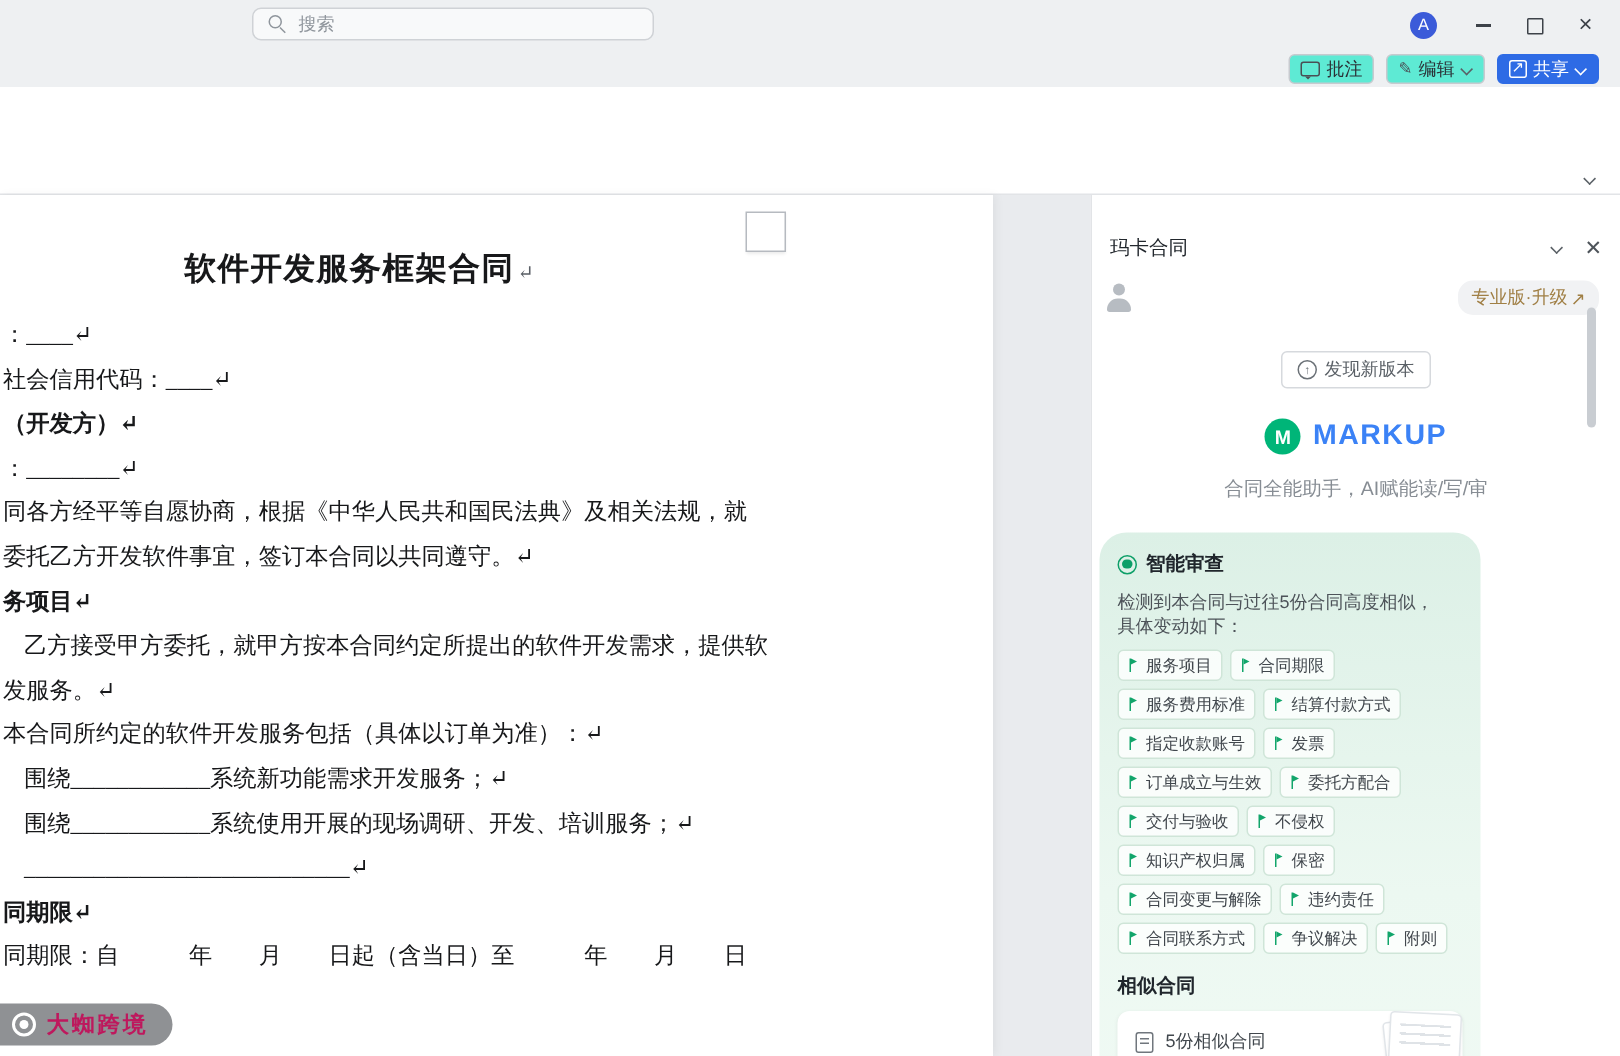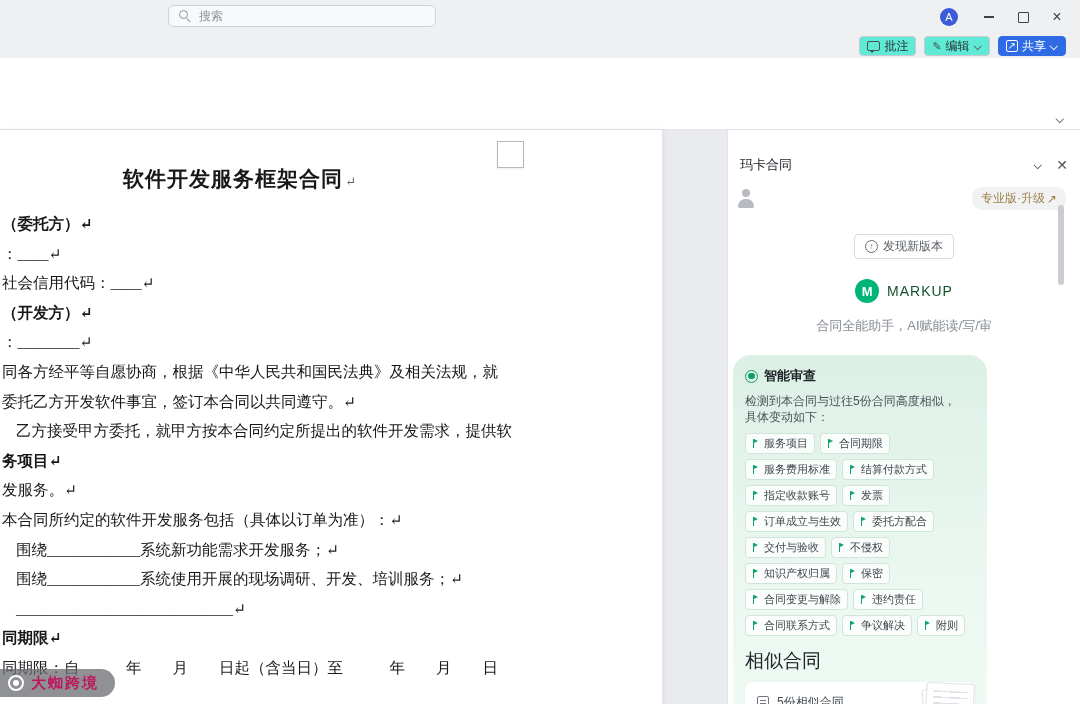--- a/index.html
+++ b/index.html
@@ -66,37 +66,37 @@
              font-size:12px;color:#a07f45;cursor:pointer}
   .newver{display:flex;justify-content:center;margin-top:24px}
   .newver-chip{display:flex;align-items:center;gap:5px;border:1px solid #d6d9dd;border-radius:4px;
                padding:3px 10px;font-size:12px;color:#5b6167;cursor:pointer;background:#fff}
   .update-ic{width:11px;height:11px;border:1.2px solid #6b7177;border-radius:50%;position:relative;display:inline-block}
   .update-ic::after{content:"↑";position:absolute;left:0;top:0;width:11px;height:11px;font-size:8px;line-height:11px;
                     text-align:center;color:#6b7177}
   .brand-row{display:flex;justify-content:center;align-items:center;gap:8px;margin-top:20px}
   .brand-logo{width:24px;height:24px;border-radius:50%;background:#00b578;color:#fff;font-weight:800;font-size:13px;
               display:flex;align-items:center;justify-content:center}
-  .brand-name{font-size:14px;font-weight:400;letter-spacing:1px;color:#14532d}
+  .brand-name{font-size:19px;font-weight:700;letter-spacing:1px;color:#3b82f6}
   .slogan{text-align:center;font-size:13px;color:#878d94;margin-top:14px}
   .review{margin:20px 20px 0 5px;width:254px;box-sizing:border-box;border-radius:18px;padding:12px;
           background:linear-gradient(180deg,#dcf0e6 0%,#ecf8f1 60%,#f0faf4 100%)}
   .review-title-row{display:flex;align-items:center;gap:6px}
   .scan-ic{width:13px;height:13px;border:1.6px solid #0d9f68;border-radius:50%;position:relative;display:inline-block;box-sizing:border-box}
   .scan-ic::after{content:"";position:absolute;left:2.2px;top:2.2px;right:2.2px;bottom:2.2px;background:#0d9f68;border-radius:50%}
   .review-title{font-size:13px;font-weight:700;color:#20262c}
   .review-desc{margin-top:8px;font-size:12px;color:#4d5359;line-height:16px}
   .tags{margin-top:8px;display:flex;flex-wrap:wrap;gap:5px}
   .tag{display:inline-flex;align-items:center;gap:4px;padding:2px 6px;background:rgba(255,255,255,0.78);
        border:1px solid #cfe5d8;border-radius:4px;font-size:11px;color:#41474d;cursor:pointer;white-space:nowrap}
   .flag{width:8px;height:9px;position:relative;display:inline-block}
   .flag::before{content:"";position:absolute;left:1px;top:0;width:1.2px;height:9px;background:#12a56b}
   .flag::after{content:"";position:absolute;left:2.2px;top:0;border-top:2.6px solid transparent;border-bottom:2.6px solid transparent;
                border-left:4.5px solid #12a56b}
-  .similar-title{margin-top:12px;font-size:19px;font-weight:400;color:#20262c}
+  .similar-title{margin-top:12px;font-size:13px;font-weight:700;color:#20262c}
   .similar-card{margin-top:8px;background:#fff;border-radius:8px;padding:12px;display:flex;align-items:center;gap:8px;
                 box-shadow:0 1px 3px rgba(0,0,0,0.06);position:relative;cursor:pointer}
   .doc-ic{width:10px;height:12px;border:1.2px solid #70767d;border-radius:2px;position:relative;display:inline-block}
   .doc-ic::before{content:"";position:absolute;left:2px;top:3px;width:6px;height:1.2px;background:#70767d;box-shadow:0 3px 0 #70767d}
   .similar-card-label{font-size:12px;color:#41474d}
   .papers{position:absolute;right:0px;top:-3px;width:60px;height:46px;pointer-events:none}
   .sheet{position:absolute;width:46px;height:32px;background:#fff;border:1px solid #e1e5e9;border-radius:3px;
          box-shadow:0 1px 2px rgba(0,0,0,0.07)}
   .sheet::before{content:"";position:absolute;left:6px;right:6px;top:7px;height:16px;
                  background:repeating-linear-gradient(to bottom,#dfe3e7 0,#dfe3e7 1.5px,transparent 1.5px,transparent 6px)}
@@ -157,29 +157,28 @@
 </div>
 
 <div class="content">
 
   <div class="page">
     <div class="doc-title">
       <span>软件开发服务框架合同</span><span class="mark">↵</span>
     </div>
     <div class="doc-lines">
 
-    <div class="doc-line bold"><span>（委托方）↵</span></div>
         <div class="doc-line"><span>：____↵</span></div>
         <div class="doc-line"><span>社会信用代码：____↵</span></div>
         <div class="doc-line bold"><span>（开发方）↵</span></div>
         <div class="doc-line"><span>：________↵</span></div>
         <div class="doc-line"><span>同各方经平等自愿协商，根据《中华人民共和国民法典》及相关法规，就</span></div>
         <div class="doc-line"><span>委托乙方开发软件事宜，签订本合同以共同遵守。↵</span></div>
+        <div class="doc-line bold"><span>务项目↵</span></div>
         <div class="doc-line indented"><span>乙方接受甲方委托，就甲方按本合同约定所提出的软件开发需求，提供软</span></div>
-        <div class="doc-line bold"><span>务项目↵</span></div>
         <div class="doc-line"><span>发服务。↵</span></div>
         <div class="doc-line"><span>本合同所约定的软件开发服务包括（具体以订单为准）：↵</span></div>
         <div class="doc-line indented"><span>围绕____________系统新功能需求开发服务；↵</span></div>
         <div class="doc-line indented"><span>围绕____________系统使用开展的现场调研、开发、培训服务；↵</span></div>
         <div class="doc-line indented"><span>____________________________↵</span></div>
         <div class="doc-line bold"><span>同期限↵</span></div>
         <div class="doc-line"><span>同期限：自　　　年　　月　　日起（含当日）至　　　年　　月　　日</span></div>
       </div>
     <div class="anchor-box"></div>
   </div>

